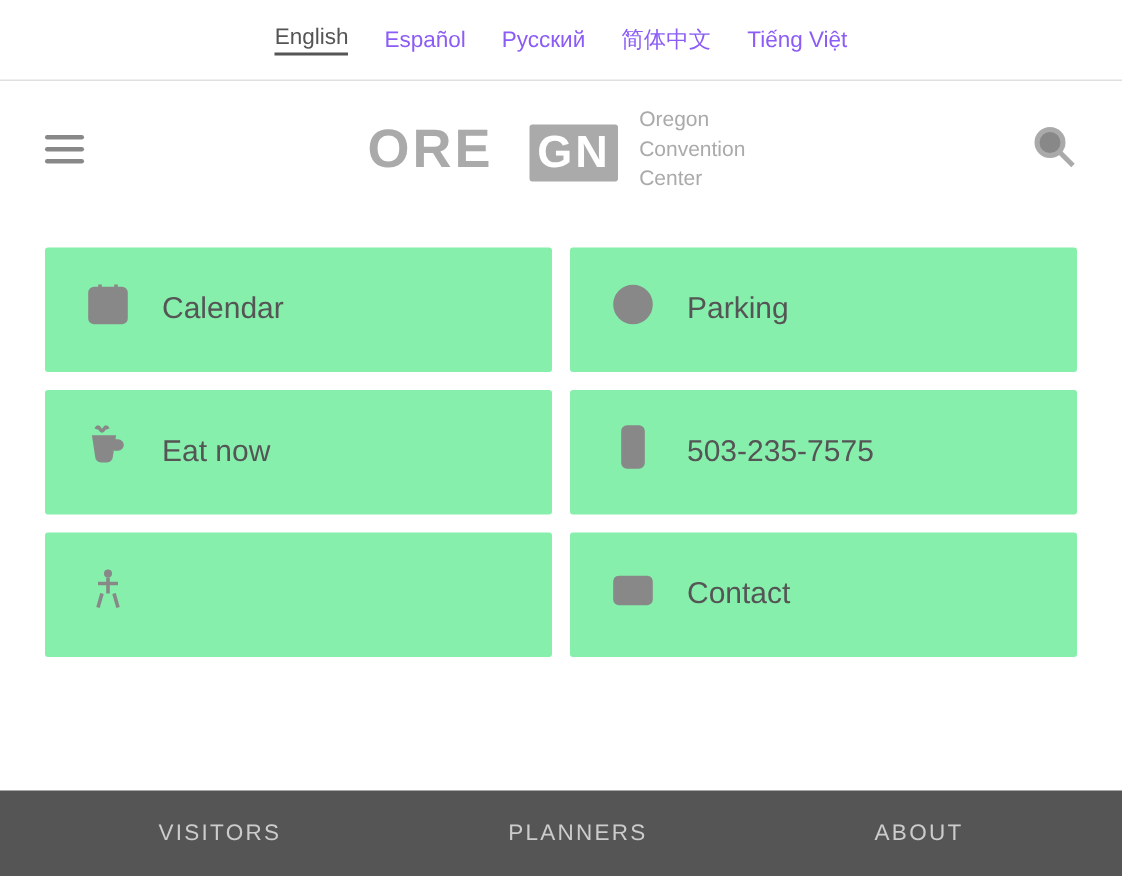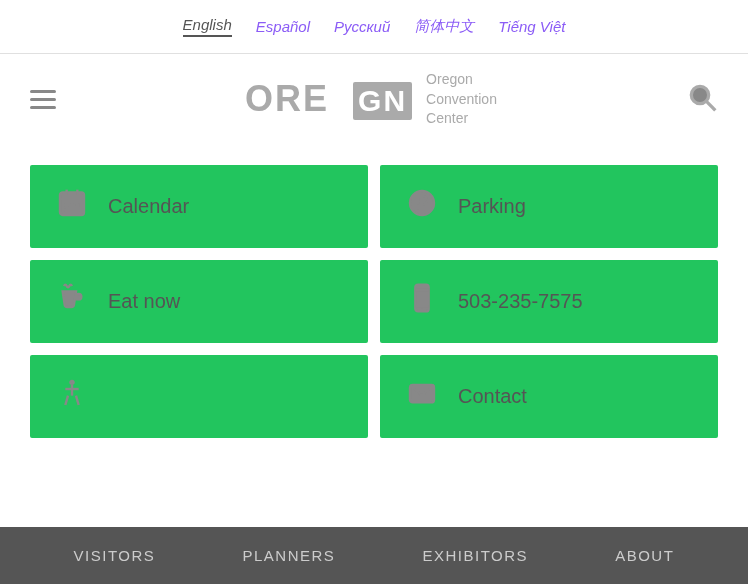--- a/index.html
+++ b/index.html
@@ -12,21 +12,20 @@
     }
 
     
     .language-bar {
       display: flex;
       justify-content: center;
       align-items: center;
       gap: 24px;
       padding: 16px 20px;
       border-bottom: 1px solid #e0e0e0;
-      font-style: italic;
     }
     .language-bar a {
       text-decoration: none;
       color: #8b5cf6;
       font-size: 15px;
       cursor: pointer;
     }
     .language-bar a.active {
       color: #555;
       border-bottom: 2px solid #555;
@@ -91,21 +90,21 @@
     .grid-section {
       padding: 20px 30px;
       display: grid;
       grid-template-columns: 1fr 1fr;
       gap: 12px;
     }
     .grid-btn {
       display: flex;
       align-items: center;
       gap: 18px;
-      background: #22c55e;
+      background: #86efac;
       border: none;
       padding: 22px 24px;
       cursor: pointer;
       border-radius: 2px;
       text-align: left;
     }
     .grid-btn .btn-icon {
       color: #888;
       font-size: 28px;
       min-width: 36px;
@@ -256,15 +255,14 @@
       </svg>
     </span>
     <span class="btn-label">Contact</span>
   </button>
 
 </div>
 
 <div class="footer-nav">
   <a>VISITORS</a>
   <a>PLANNERS</a>
-  <a>EXHIBITORS</a>
   <a>ABOUT</a>
 </div>
 
 </body></html>

